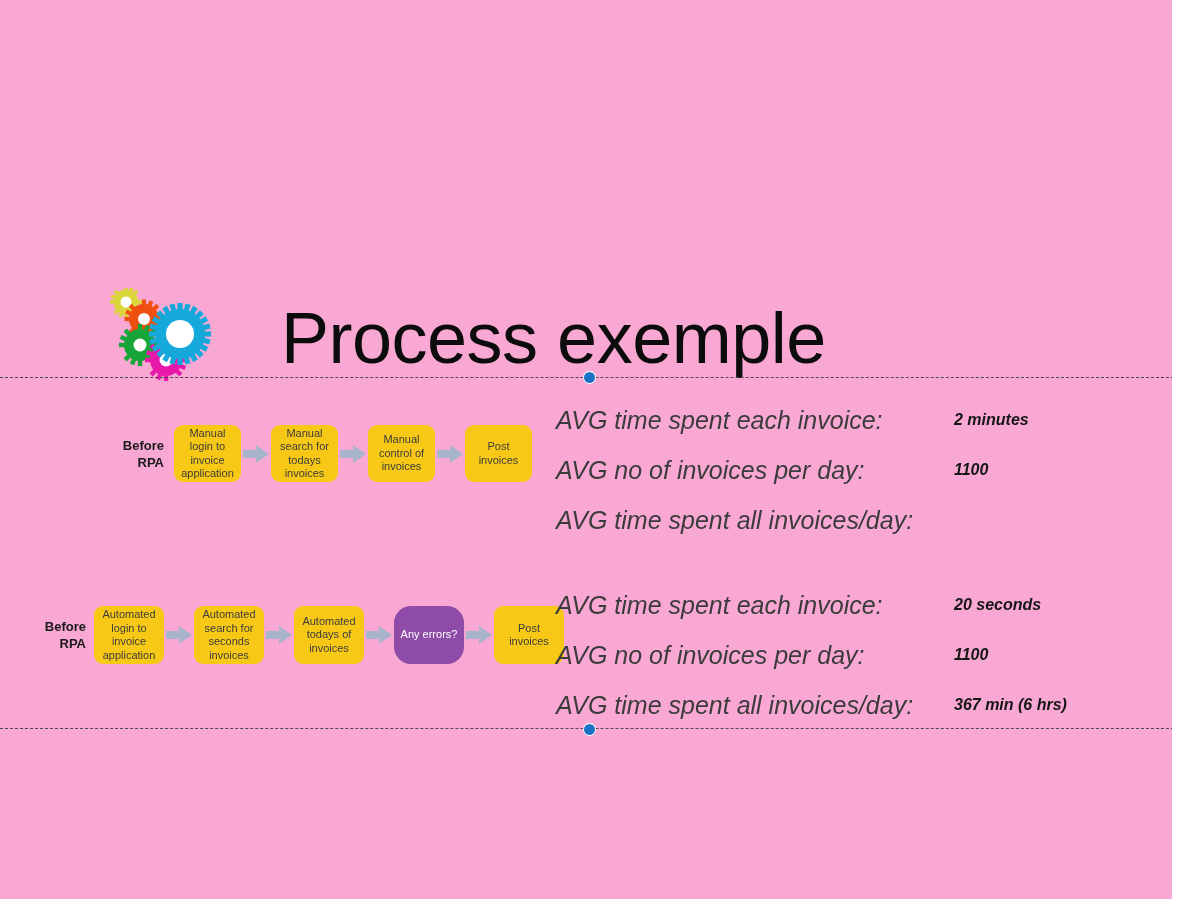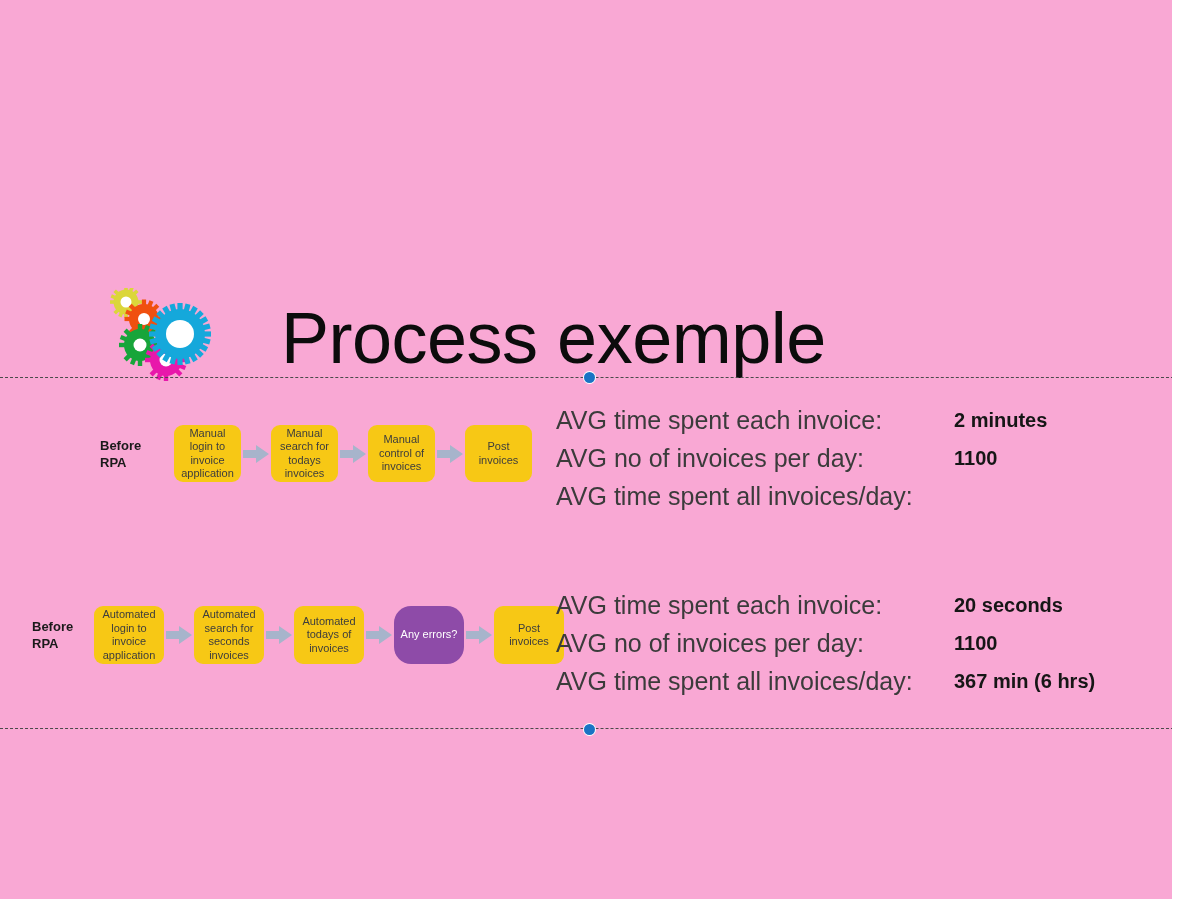--- a/index.html
+++ b/index.html
@@ -79,21 +79,21 @@
     align-items: center;
   }
   #flow-before { left: 100px; top: 425px; }
   #flow-after  { left: 32px;  top: 606px; }
 
   .flow-label {
     font-size: 13px;
     font-weight: bold;
     line-height: 17px;
     color: #1a1a1a;
-    text-align: left;
+    text-align: right;
     white-space: nowrap;
     font-family: "Liberation Sans", sans-serif;
   }
   #flow-before .flow-label { width: 64px; margin-right: 10px; }
   #flow-after  .flow-label { width: 54px; margin-right: 8px; }
 
   .step-box {
     display: flex;
     align-items: center;
     justify-content: center;
@@ -120,35 +120,36 @@
     align-items: center;
     justify-content: center;
   }
   .arrow svg { display: block; }
 
   
   .stats {
     position: absolute;
     display: grid;
     grid-template-columns: 398px auto;
-    row-gap: 6px;
-    font-family: "Liberation Sans", sans-serif;
+    row-gap: 18px;
+    font-family: "Liberation Sans", sans-serif;
+    font-style: italic;
   }
   #stats-before { left: 556px; top: 404px; }
   #stats-after  { left: 556px; top: 589px; }
 
   .stats .k {
     font-size: 25px;
     line-height: 32px;
     color: #3b3b3b;
     font-weight: 400;
     white-space: nowrap;
   }
   .stats .v {
-    font-size: 20px;
+    font-size: 16px;
     line-height: 32px;
     color: #161616;
     font-weight: bold;
     white-space: nowrap;
   }
 </style>
 </head>
 <body>
 
 <div id="slide">

